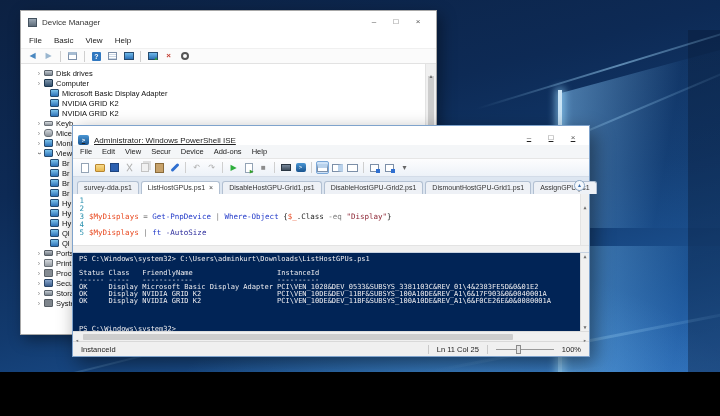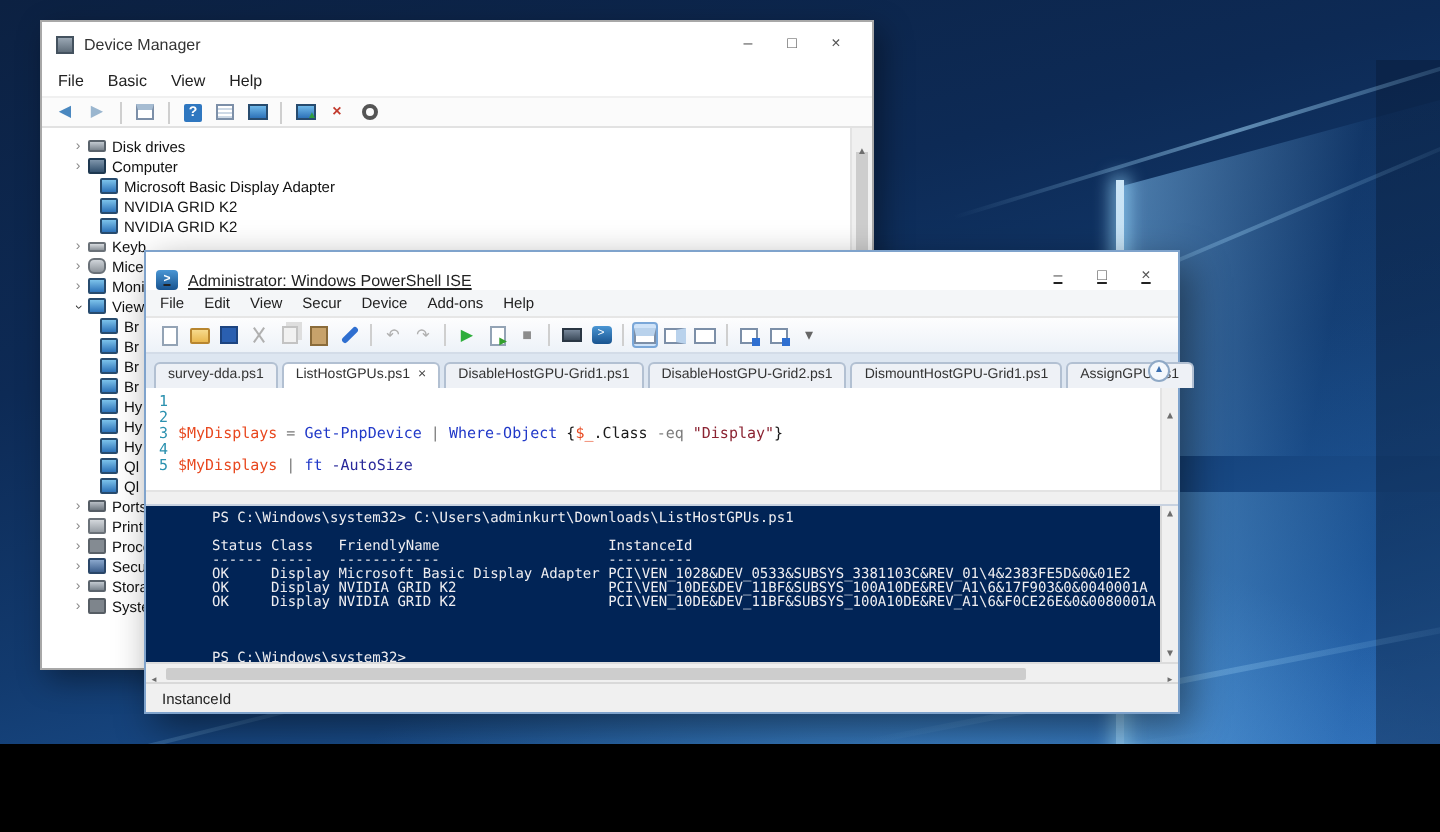--- a/index.html
+++ b/index.html
@@ -111,21 +111,21 @@
   .ed-gutter { width:16px; flex:0 0 auto; text-align:right; padding-right:5px; color:#2b91af; }
   .ed-vscroll { position:absolute; right:0; top:0; width:9px; height:52px;
         background:#f0f0f0; border-left:1px solid #e3e3e3; text-align:center; }
   .ed-hscroll { position:absolute; left:0; bottom:0; width:100%; height:7px;
         background:#f0f0f0; border-top:1px solid #e3e3e3; display:flex; align-items:center; }
   .h-left::before { content:"◄"; font-size:4px; color:#6e6e6e; padding:0 2px; }
   .h-right::before { content:"►"; font-size:4px; color:#6e6e6e; padding:0 2px; }
   .ps-console { position:relative; height:78px; padding:3px 0 0 6px;
         font-family:"DejaVu Sans Mono", monospace; font-size:7px; line-height:7px;
         color:#eeedf0; overflow:hidden; }
-  .con-line { white-space:pre; height:7px;margin-left:27px; }
+  .con-line { white-space:pre; height:7px; }
   .con-vscroll { position:absolute; right:0; top:0; width:9px; height:100%;
         background:#f0f0f0; border-left:1px solid #d8d8d8; display:flex;
         flex-direction:column; justify-content:space-between; text-align:center; }
   .con-hscroll { height:10px; background:#f0f0f0; border-top:1px solid #dcdcdc;
         display:flex; align-items:center; }
   .con-hthumb { height:6px; width:430px; background:#cdcdcd; border-radius:1px; margin:0 2px; }
   .ps-statusbar { height:15px; background:#f0f0f0; border-top:1px solid #d9d9d9;
         display:flex; align-items:center; font-size:7.5px; color:#222; padding:0 8px; }
   .sb-right { margin-left:auto; display:flex; align-items:center; gap:8px; }
   .sb-vline { width:1px; height:9px; background:#c9c9c9; }
@@ -517,15 +517,24 @@
         <div class="sb-dn"></div>
       </div>
     </div>
     <div class="con-hscroll">
       <span class="h-left"></span>
       <span class="con-hthumb"></span>
       <span class="h-right" style="margin-left:auto;"></span>
     </div>
     <div class="ps-statusbar">
       <span>InstanceId</span>
+      <span class="sb-right">
+        <span class="sb-vline"></span>
+        <span>Ln 11 Col 25</span>
+        <span class="sb-vline"></span>
+        <span class="zoom-track">
+          <span class="zoom-thumb"></span>
+        </span>
+        <span>100%</span>
+      </span>
     </div>
   </div>
 </div>
 
 </body></html>

